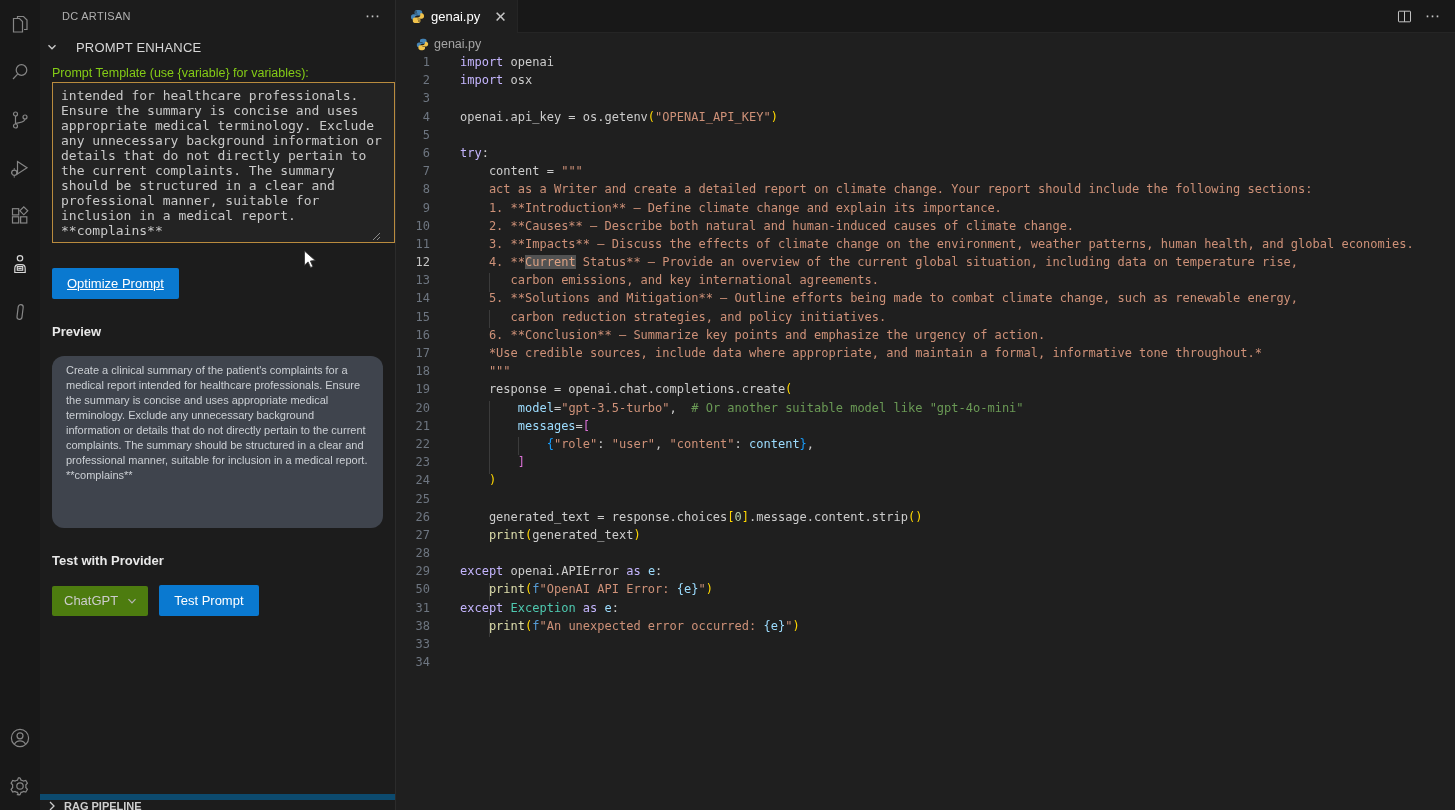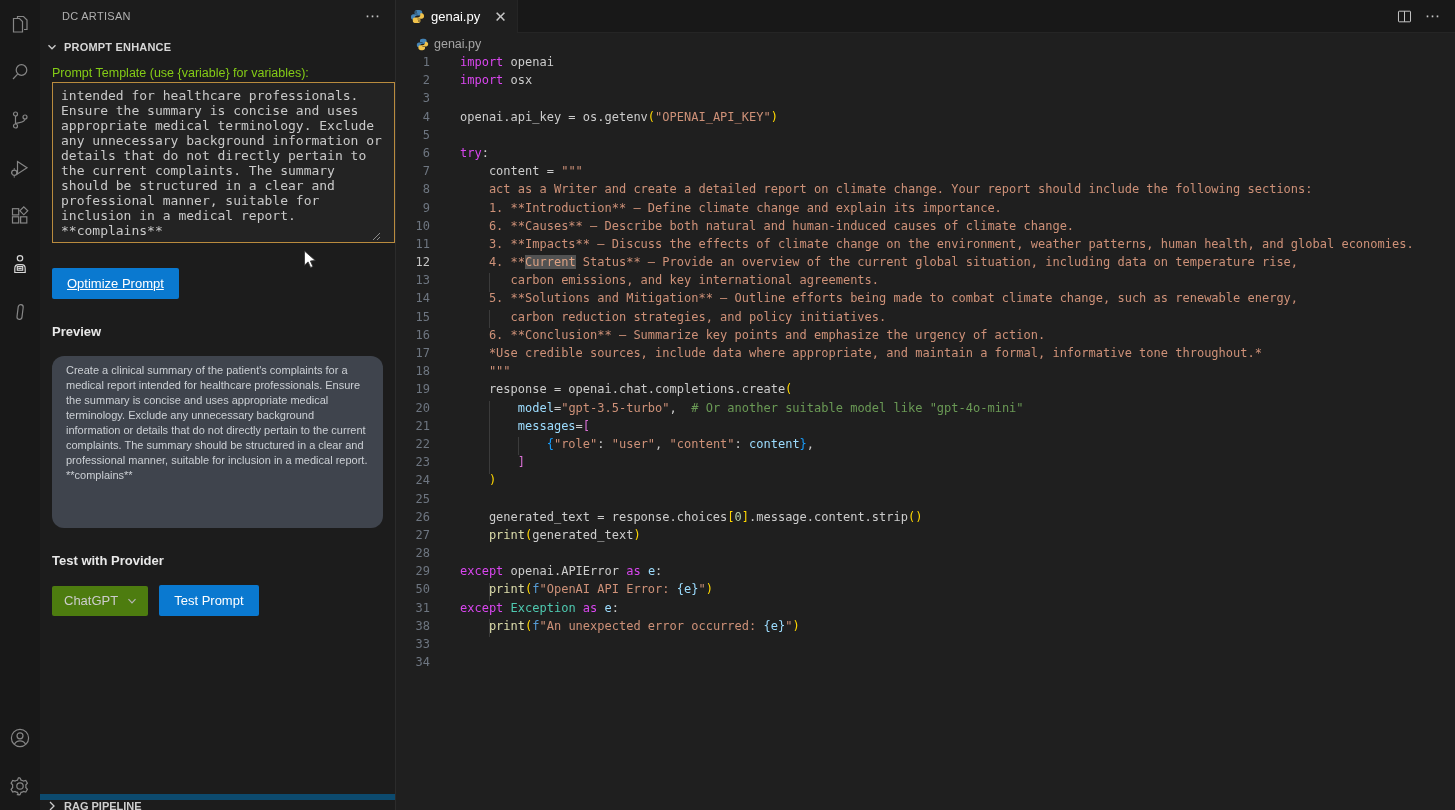--- a/index.html
+++ b/index.html
@@ -16,21 +16,21 @@
   .ab-item.active svg { stroke:#d7d7d7; }
 
   
   .sidebar { width:356px; background:#1c1c1c; border-right:1px solid #2b2b2b;
              position:relative; flex:none; color:#cccccc; }
   .sb-header { display:flex; justify-content:space-between; align-items:center;
                padding:6px 14px 0 22px; height:26px; }
   .sb-title { font-size:11px; color:#b0b0b0; letter-spacing:.3px; }
   .dots { color:#c5c5c5; font-size:15px; letter-spacing:1px; cursor:pointer; line-height:10px; }
   .section-h { display:flex; align-items:center; gap:4px; padding:12px 0 0 4px; height:30px; cursor:pointer; }
-  .section-h span { font-size:11px; font-weight:bold; color:#d7d7d7; letter-spacing:.2px; }
+  .section-h span { font-size:13px; font-weight:normal; color:#d7d7d7; letter-spacing:.2px;margin-left:12px; }
   .sb-body { padding:10px 12px 0 12px; }
   .fld-label { font-size:12.5px; color:#84cc16; display:block; margin-bottom:2px; }
   textarea.prompt { width:343px; height:161px; background:#232323; border:1px solid #b98b3e;
               color:#c9c9c9; font-family:"DejaVu Sans Mono", monospace; font-size:13px;
               line-height:15px; padding:5px 8px; resize:none; overflow:hidden; outline:none; display:block; }
   .grip { position:absolute; right:14px; top:232px; pointer-events:none; }
   .btn { background:#0a79d0; color:#ffffff; border:none; font-size:13px;
          font-family:"Liberation Sans", sans-serif; padding:0 15px; height:31px;
          border-radius:2px; cursor:pointer; }
   .btn.optimize { margin-top:25px;text-decoration:underline; }
@@ -56,21 +56,21 @@
   .tab-actions svg { stroke:#c5c5c5; fill:none; }
   .breadcrumb { height:22px; display:flex; align-items:center; gap:5px; padding-left:20px; cursor:pointer; }
   .bc-label { font-size:12.5px; color:#a5a5a5; }
 
   .code { position:absolute; left:0; top:55px; right:0; bottom:0;
           font-family:"DejaVu Sans Mono", monospace; font-size:12px; cursor:text; }
   .cl { height:18.2px; display:flex; white-space:pre; }
   .ln { width:34px; text-align:right; color:#6e7681; flex:none; }
   .ln.act { color:#c6c6c6; }
   .ct { padding-left:30px; }
-  .tk-p{color:#cccccc} .tk-k{color:#d946ef} .tk-s{color:#CE9178} .tk-c{color:#6A9955}
+  .tk-p{color:#cccccc} .tk-k{color:#c4b5fd} .tk-s{color:#CE9178} .tk-c{color:#6A9955}
   .tk-v{color:#9CDCFE} .tk-f{color:#DCDCAA} .tk-n{color:#B5CEA8}
   .tk-b1{color:#FFD700} .tk-b2{color:#DA70D6} .tk-b3{color:#179FFF}
   .tk-kb{color:#569CD6} .tk-t{color:#4EC9B0}
   .tk-sh{color:#dCa183; background:#525252;}
   .guide { position:absolute; width:1px; background:#3b3b3b; }
 
   .cursor { position:absolute; left:303px; top:250px; z-index:50; pointer-events:none; }
 </style>
 </head>
 <body>
@@ -216,21 +216,21 @@
     <div class="code" id="code">
         <div class="cl"><span class="ln">1</span><span class="ct"><span class="tk-k">import</span><span class="tk-p"> openai</span></span></div>
         <div class="cl"><span class="ln">2</span><span class="ct"><span class="tk-k">import</span><span class="tk-p"> osx</span></span></div>
         <div class="cl"><span class="ln">3</span><span class="ct"></span></div>
         <div class="cl"><span class="ln">4</span><span class="ct"><span class="tk-p">openai.api_key = os.getenv</span><span class="tk-b1">(</span><span class="tk-s">"OPENAI_API_KEY"</span><span class="tk-b1">)</span></span></div>
         <div class="cl"><span class="ln">5</span><span class="ct"></span></div>
         <div class="cl"><span class="ln">6</span><span class="ct"><span class="tk-k">try</span><span class="tk-p">:</span></span></div>
         <div class="cl"><span class="ln">7</span><span class="ct"><span class="tk-p">    content = </span><span class="tk-s">"""</span></span></div>
         <div class="cl"><span class="ln">8</span><span class="ct"><span class="tk-s">    act as a Writer and create a detailed report on climate change. Your report should include the following sections:</span></span></div>
         <div class="cl"><span class="ln">9</span><span class="ct"><span class="tk-s">    1. **Introduction** – Define climate change and explain its importance.</span></span></div>
-        <div class="cl"><span class="ln">10</span><span class="ct"><span class="tk-s">    6. **Causes** – Describe both natural and human-induced causes of climate change.</span></span></div>
+        <div class="cl"><span class="ln">10</span><span class="ct"><span class="tk-s">    2. **Causes** – Describe both natural and human-induced causes of climate change.</span></span></div>
         <div class="cl"><span class="ln">11</span><span class="ct"><span class="tk-s">    3. **Impacts** – Discuss the effects of climate change on the environment, weather patterns, human health, and global economies.</span></span></div>
         <div class="cl"><span class="ln act">12</span><span class="ct"><span class="tk-s">    4. **</span><span class="tk-sh">Current</span><span class="tk-s"> Status** – Provide an overview of the current global situation, including data on temperature rise,</span></span></div>
         <div class="cl"><span class="ln">13</span><span class="ct"><span class="tk-s">       carbon emissions, and key international agreements.</span></span></div>
         <div class="cl"><span class="ln">14</span><span class="ct"><span class="tk-s">    5. **Solutions and Mitigation** – Outline efforts being made to combat climate change, such as renewable energy,</span></span></div>
         <div class="cl"><span class="ln">15</span><span class="ct"><span class="tk-s">       carbon reduction strategies, and policy initiatives.</span></span></div>
         <div class="cl"><span class="ln">16</span><span class="ct"><span class="tk-s">    6. **Conclusion** – Summarize key points and emphasize the urgency of action.</span></span></div>
         <div class="cl"><span class="ln">17</span><span class="ct"><span class="tk-s">    *Use credible sources, include data where appropriate, and maintain a formal, informative tone throughout.*</span></span></div>
         <div class="cl"><span class="ln">18</span><span class="ct"><span class="tk-s">    """</span></span></div>
         <div class="cl"><span class="ln">19</span><span class="ct"><span class="tk-p">    response = openai.chat.completions.create</span><span class="tk-b1">(</span></span></div>
         <div class="cl"><span class="ln">20</span><span class="ct"><span class="tk-v">        model</span><span class="tk-p">=</span><span class="tk-s">"gpt-3.5-turbo"</span><span class="tk-p">,  </span><span class="tk-c"># Or another suitable model like "gpt-4o-mini"</span></span></div>

